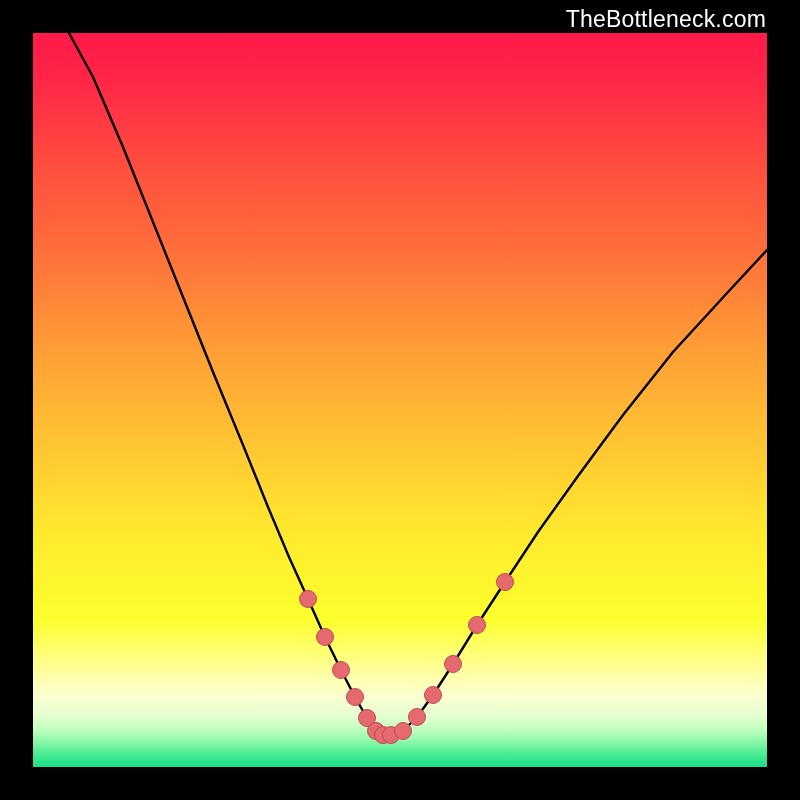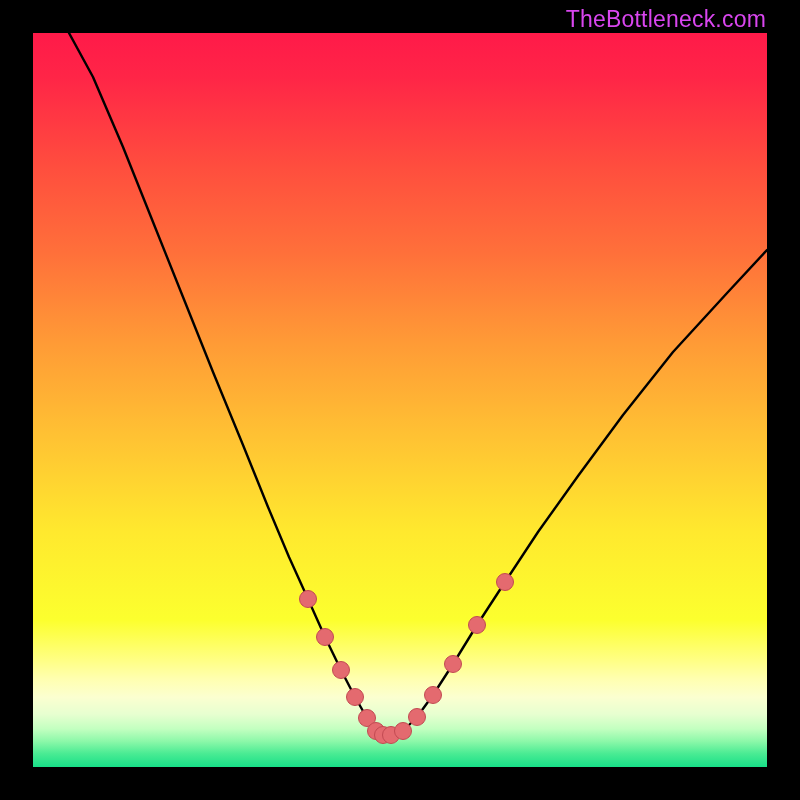--- a/index.html
+++ b/index.html
@@ -32,21 +32,21 @@
   svg.curve {
     position: absolute;
     left: 0; top: 0;
     width: 734px;
     height: 734px;
   }
   .watermark {
     position: absolute;
     top: 6px;
     right: 34px;
-    color: #d946ef;
+    color: #ffffff;
     font-size: 23px;
     letter-spacing: 0.2px;
     font-weight: 500;
     user-select: none;
   }
 </style>
 </head>
 <body>
 
 <div class="stage">

